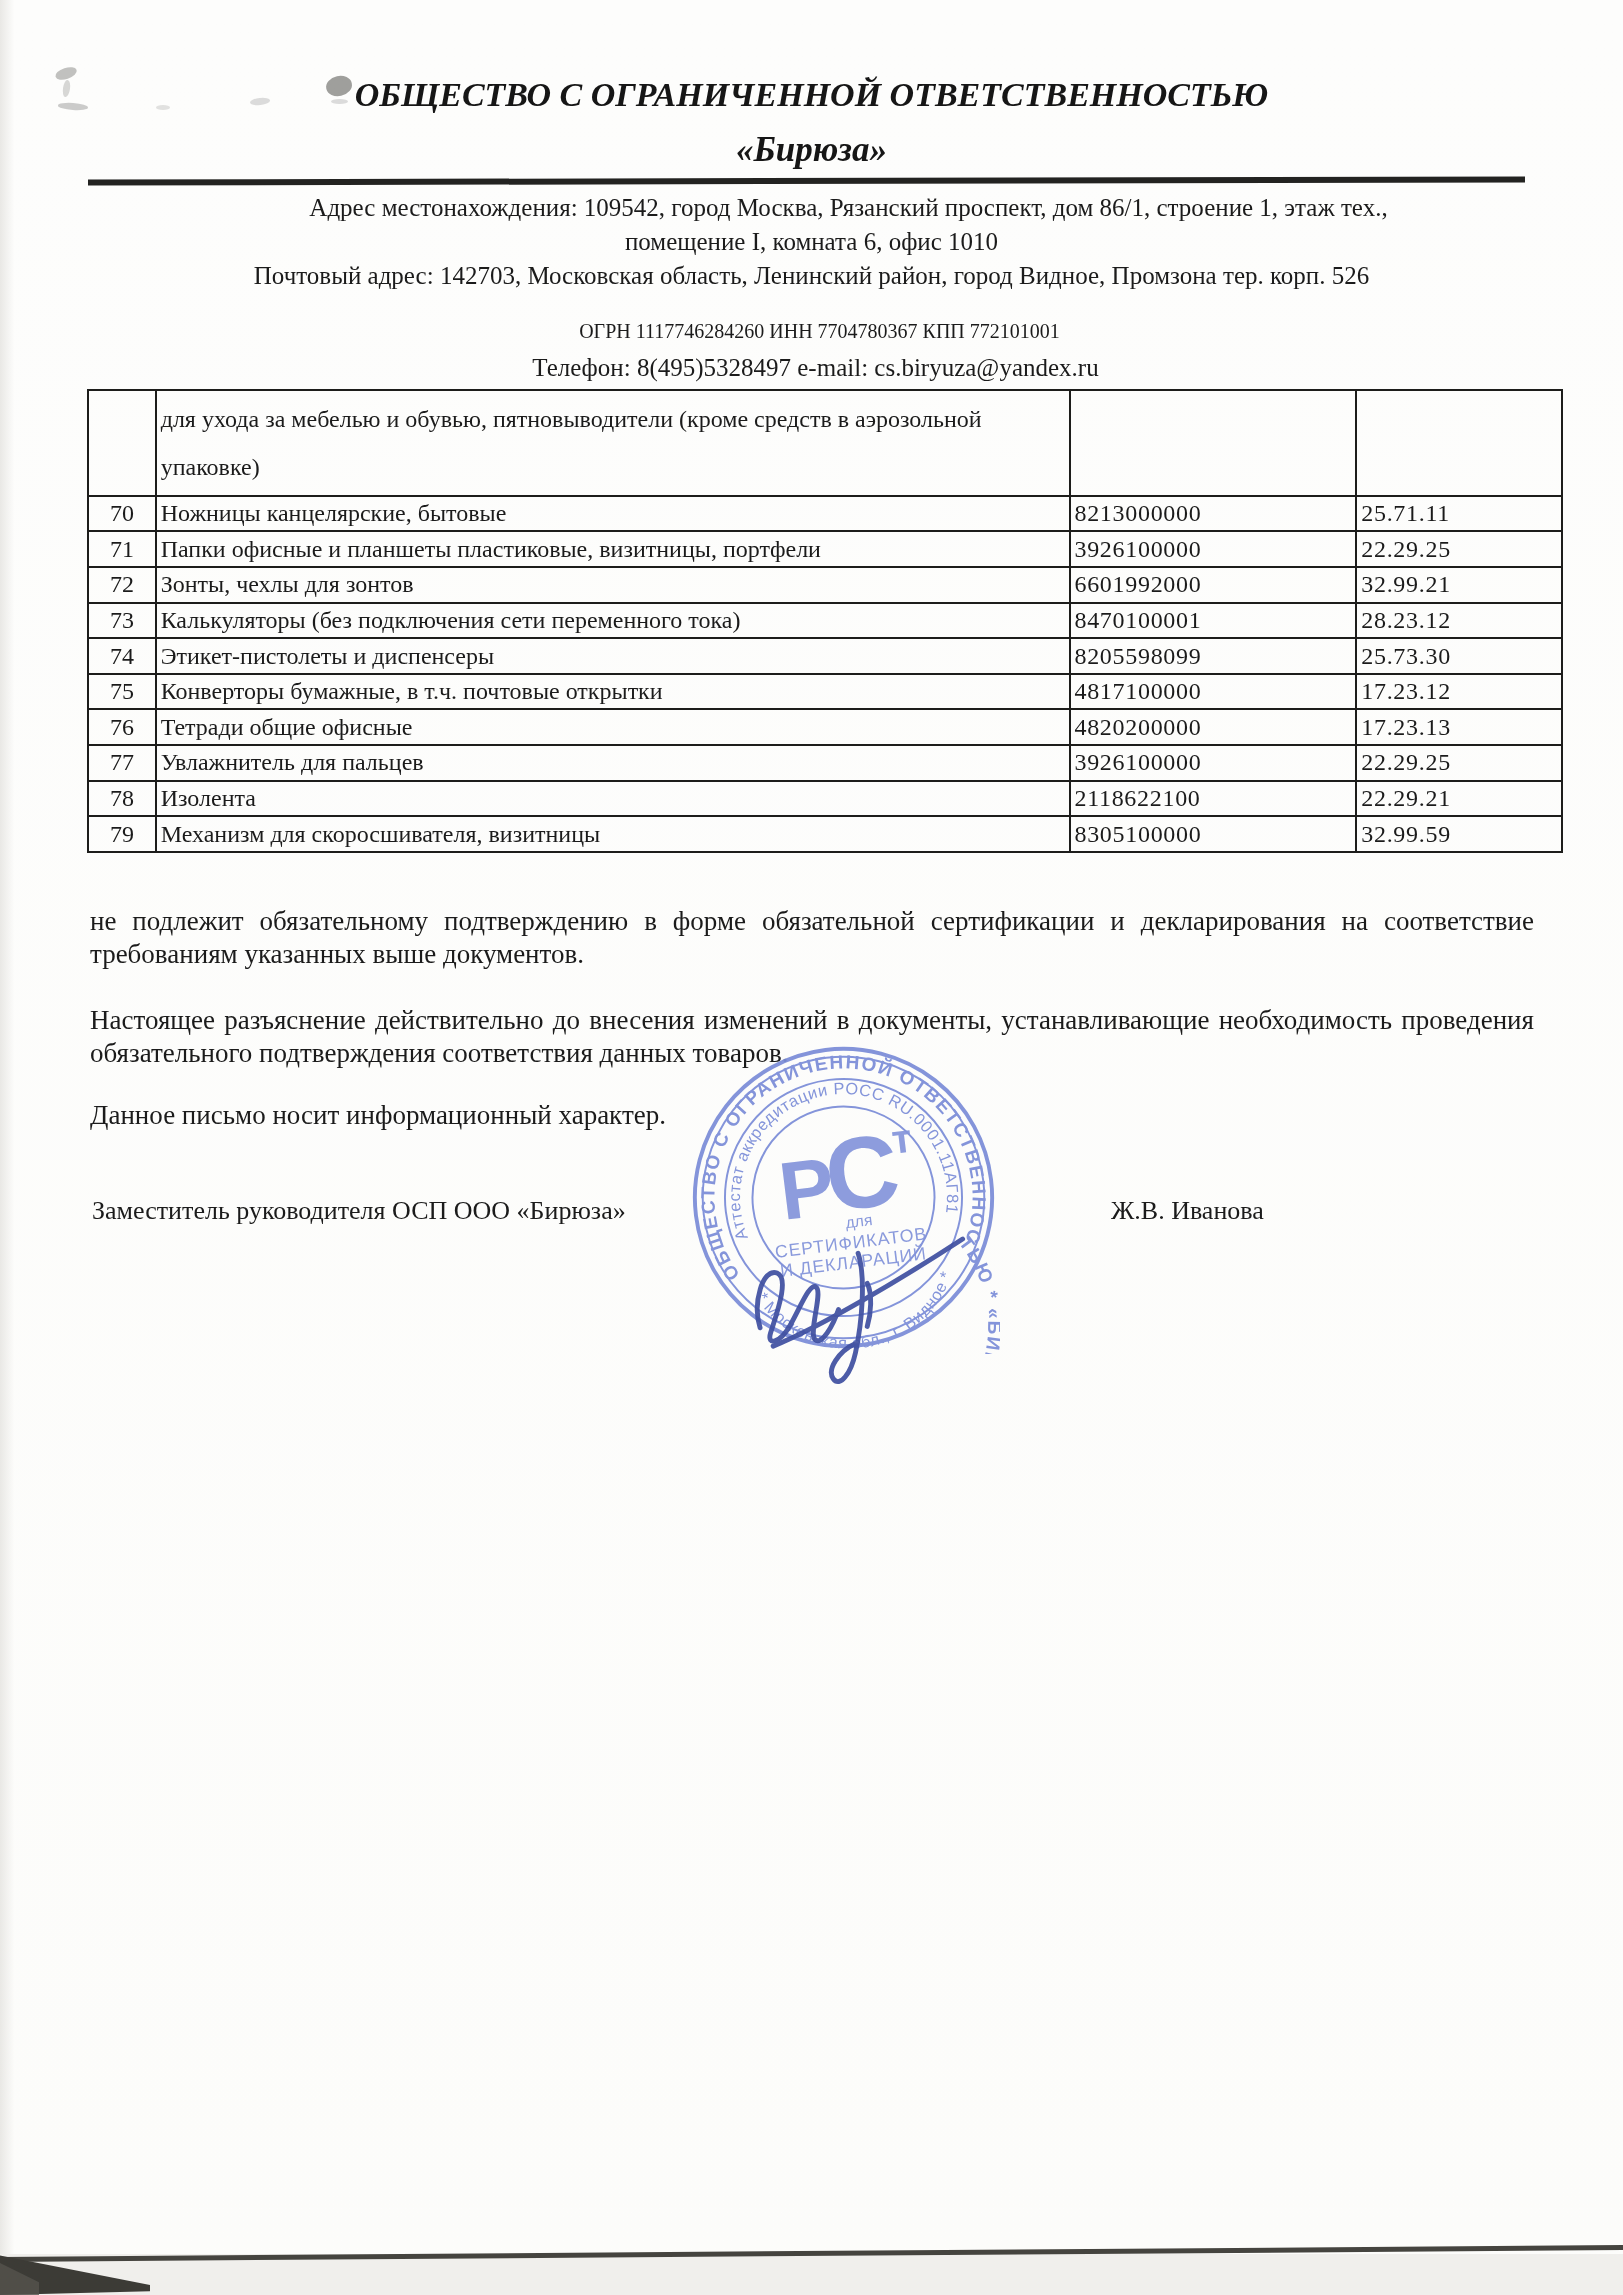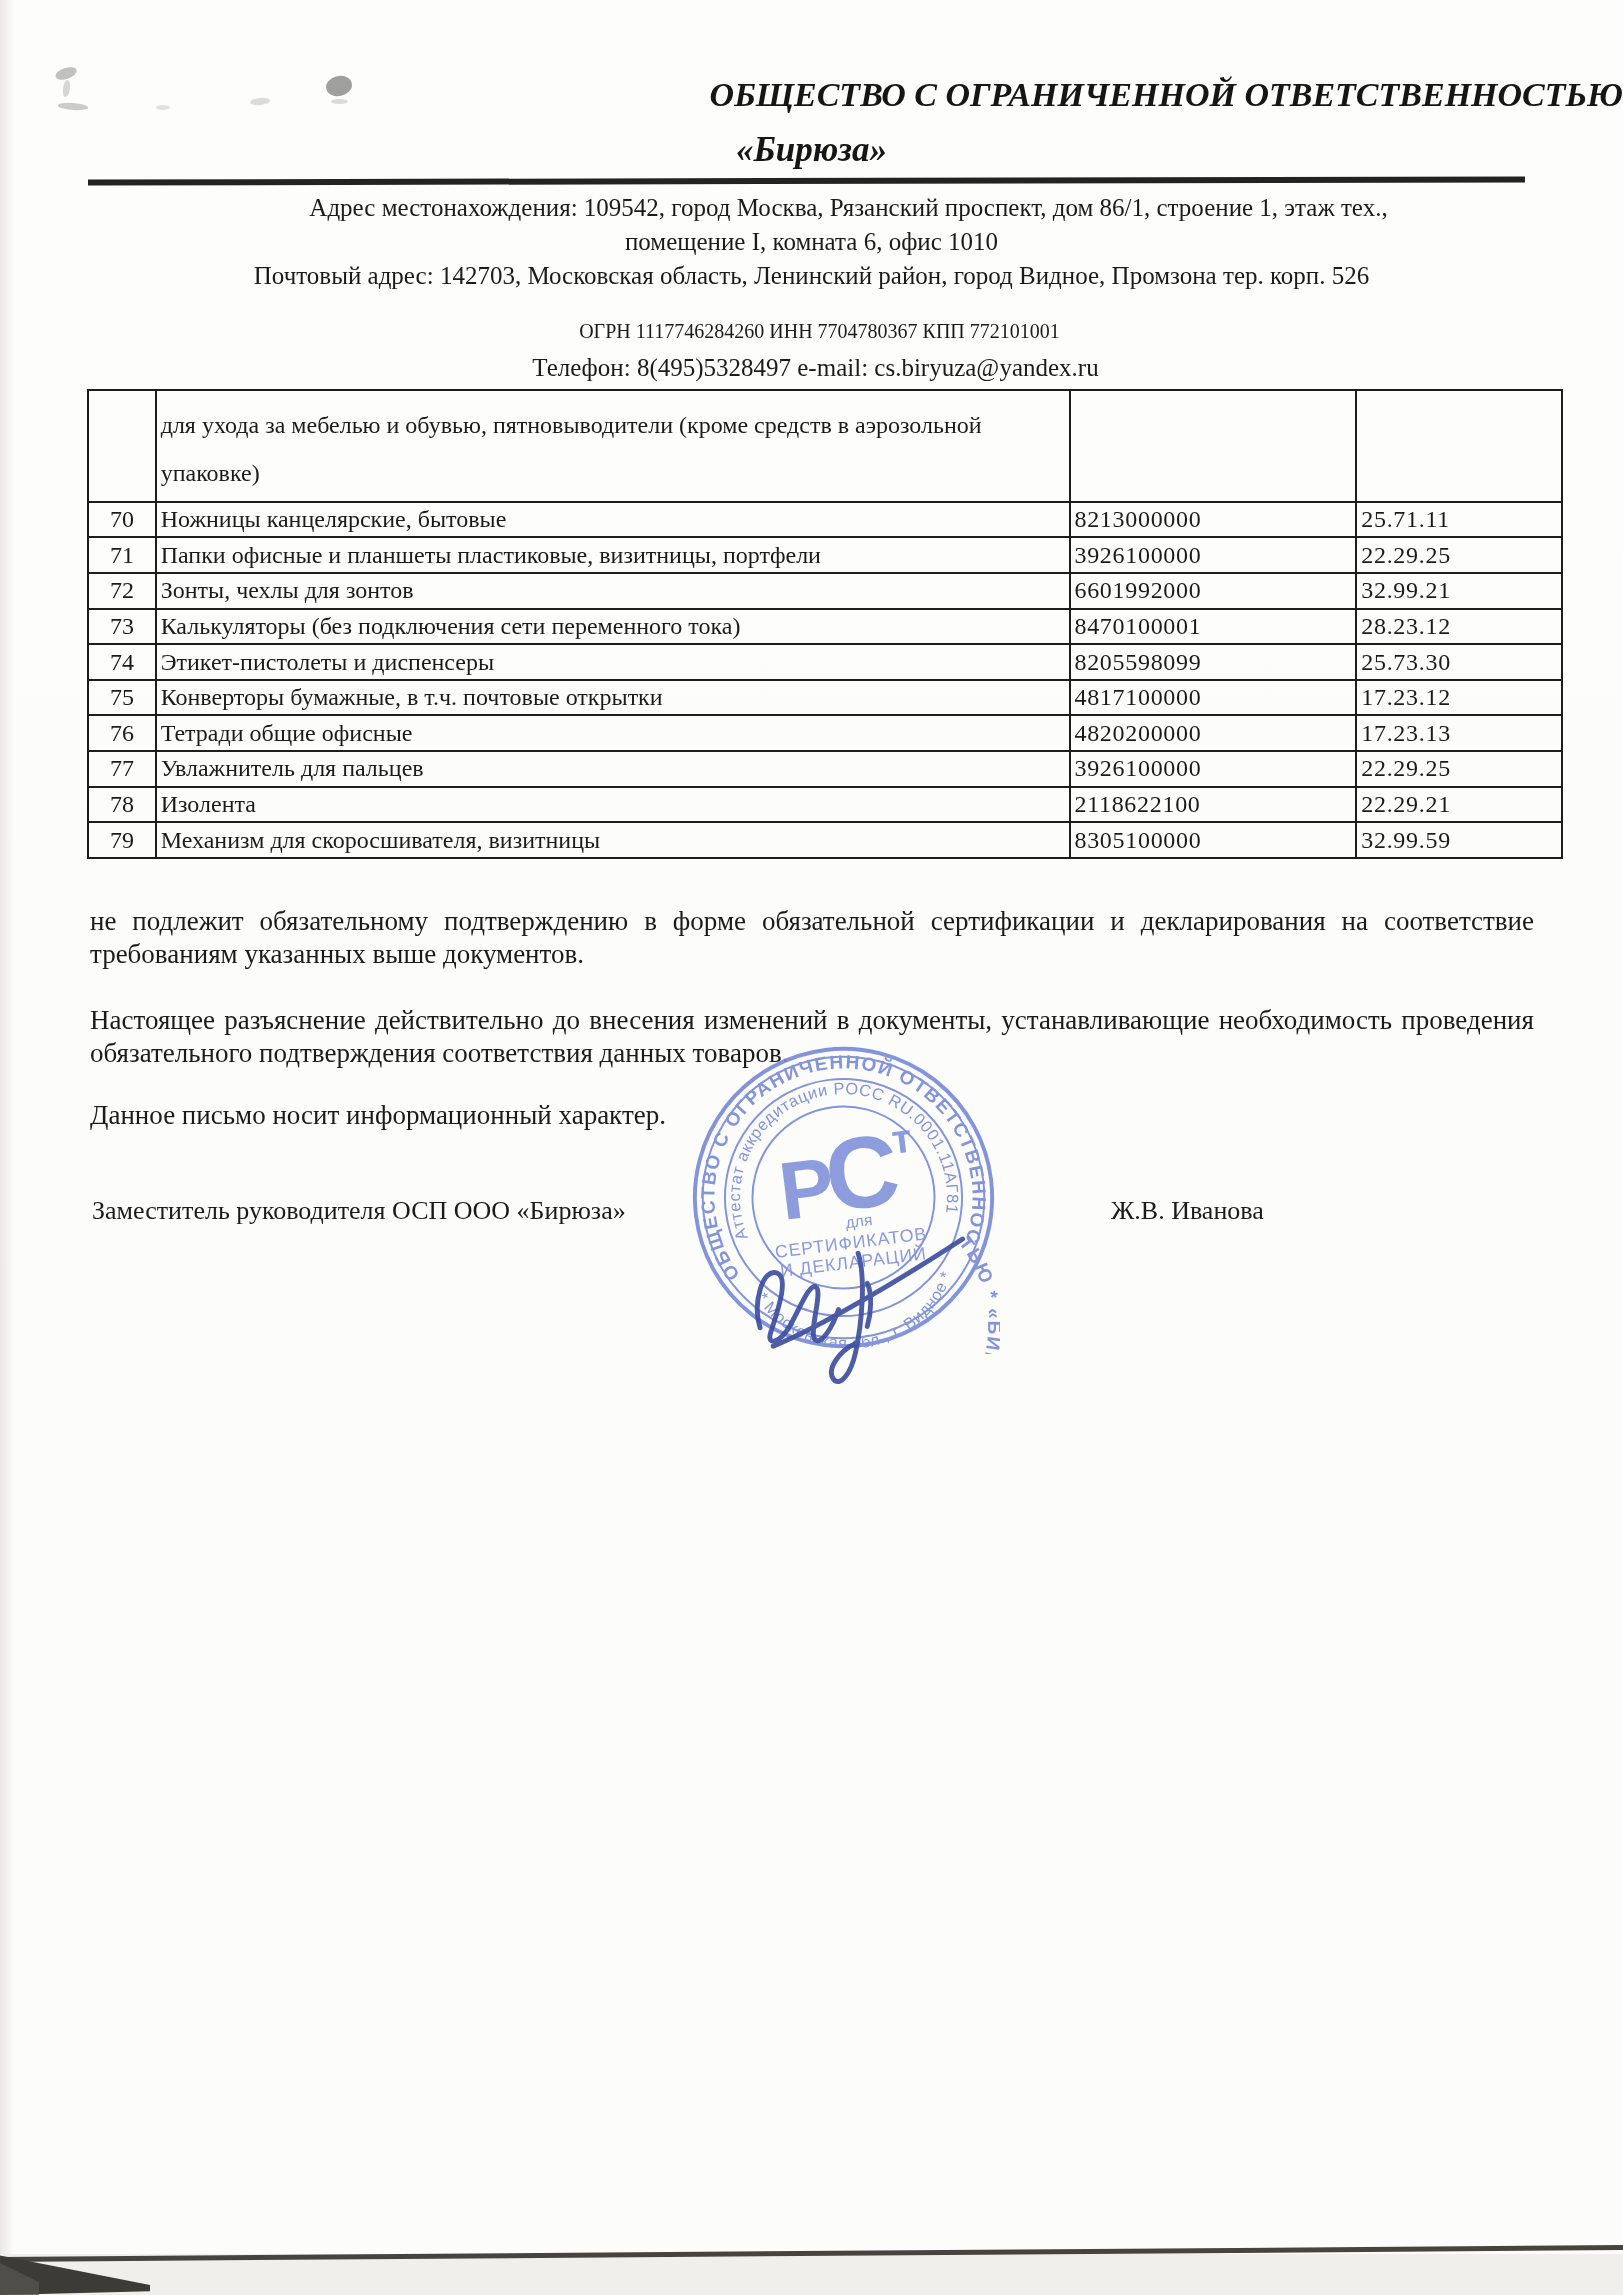--- a/index.html
+++ b/index.html
@@ -13,21 +13,21 @@
   }
   .page{
     position:absolute;inset:0;
     background:
       linear-gradient(90deg, #e9e8e5 0px, rgba(233,232,229,0) 14.4px),
       linear-gradient(180deg,#fdfdfc 0%, #fcfcfa 100%);
   }
   
   .org-type{
     position:absolute;top:76px;left:0;width:100%;
-    text-align:right;
+    text-align:center;
     font-size:34px;font-weight:bold;font-style:italic;
     letter-spacing:0px;
     color:#161616;
   }
   .org-name{
     position:absolute;top:130px;left:0;width:100%;
     text-align:center;
     font-size:35px;font-weight:bold;font-style:italic;
     color:#161616;
   }
@@ -57,21 +57,21 @@
     vertical-align:middle;
     overflow:hidden;
     white-space:nowrap;
   }
   table.items{border:2.6px solid #1d1d1b;}
   td.c-num{width:58px;text-align:center;}
   td.c-name{width:904px;padding-left:11.8px;}
   td.c-code{width:277px;padding-left:14.4px;letter-spacing:0.7px;}
   td.c-okpd{width:196px;padding-left:11.8px;letter-spacing:0.7px;}
   tr.cont td{height:77px;vertical-align:middle;}
-  tr.cont td.c-name{white-space:normal;line-height:48px;padding-top:10px;padding-bottom:3.9px;}
+  tr.cont td.c-name{white-space:normal;line-height:48px;padding-top:4px;padding-bottom:3.9px;}
 
   
   .para{
     position:absolute;left:90px;width:1444px;
     font-size:27px;line-height:33px;
     text-align:justify;
     color:#1b1b1b;
   }
   .p1{top:905px;}
   .p2{top:1004px;}

